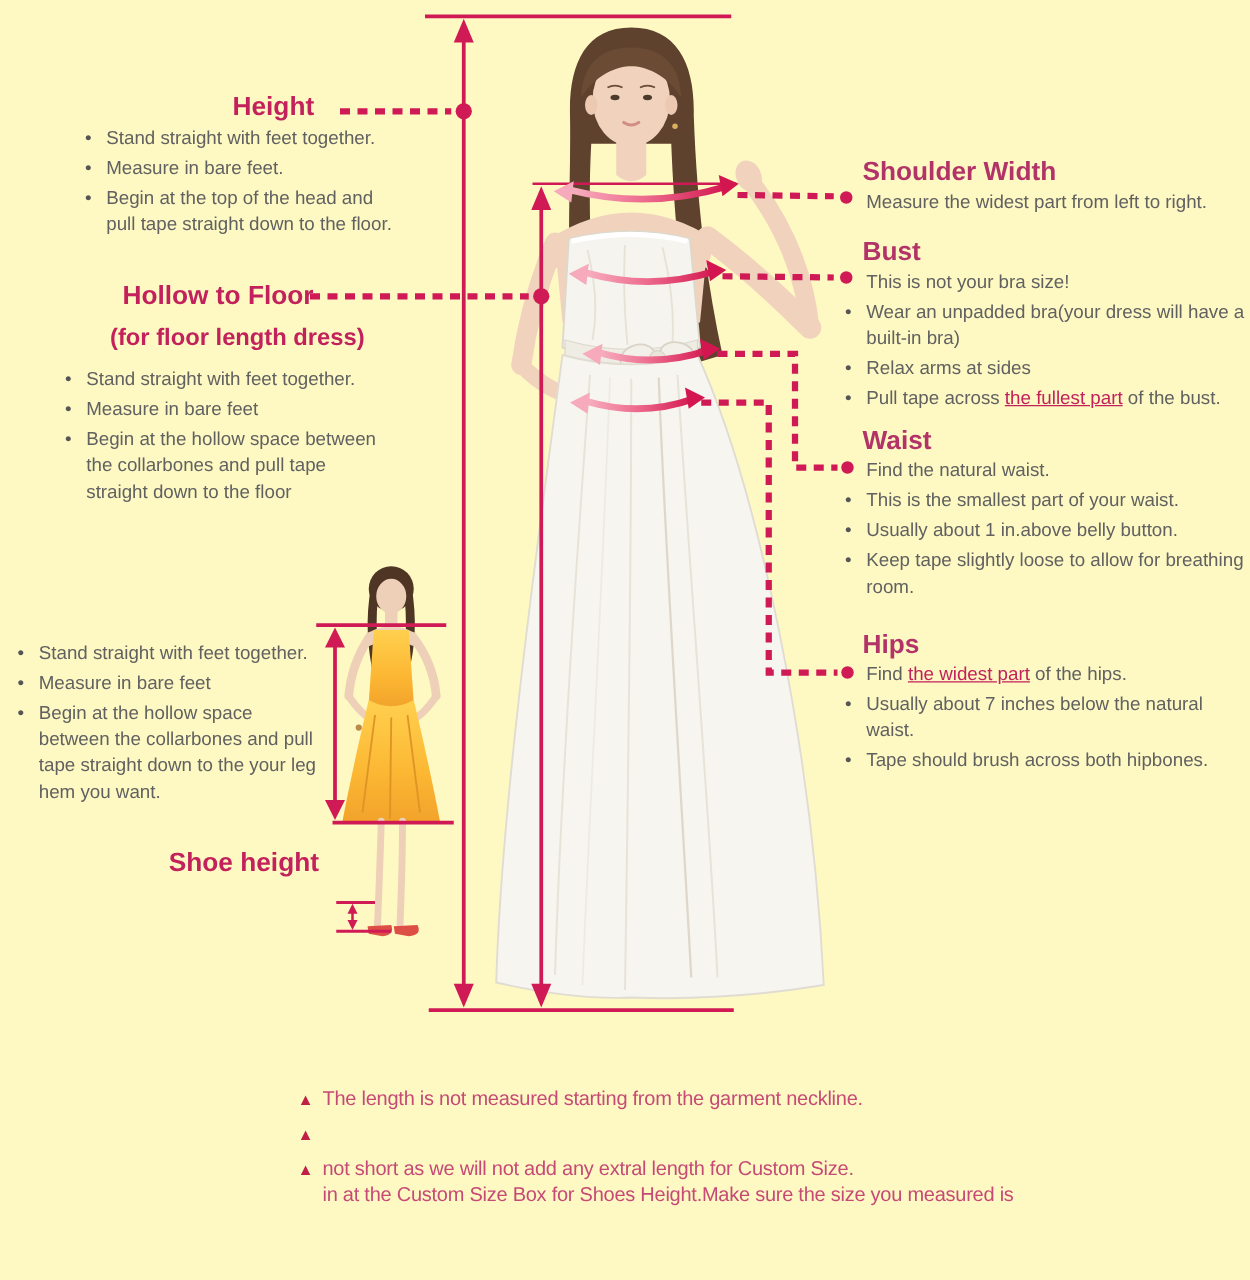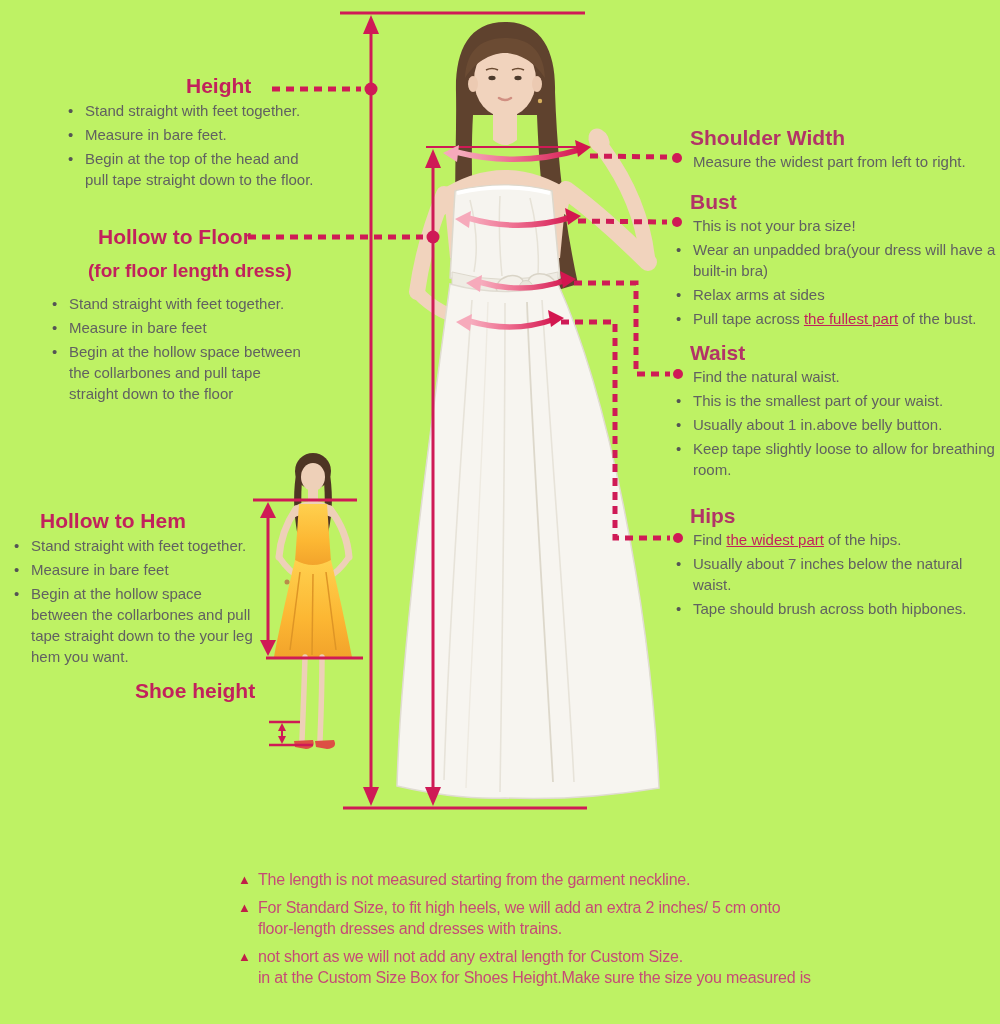--- a/index.html
+++ b/index.html
@@ -1,16 +1,16 @@
 <!DOCTYPE html>
 <html><head>
 <meta charset="utf-8">
 <style>
   html,body{margin:0;padding:0;background:#fff;}
-  .stage{position:relative;width:1000px;height:1024px;background:#bef264;overflow:hidden;
+  .stage{position:relative;width:1000px;height:1024px;background:#fef9c3;overflow:hidden;
          font-family:"Liberation Sans",sans-serif;}
   .overlay{position:absolute;left:0;top:0;width:1000px;height:1024px;pointer-events:none;}
   .sec{position:absolute;}
   .sec h2{margin:0;font-size:21px;line-height:23px;font-weight:bold;color:#c2215c;}
   .sec.right h2{color:#b23367;line-height:22px;}
   .sec .subtitle{margin:14px;font-size:19px;line-height:17px;font-weight:bold;color:#c2215c;}
   .sec ul{list-style:none;margin:3px 0 0 0;padding:0;}
   .sec.right ul{margin-top:2px;}
   .sec li{position:relative;padding-left:17px;margin:0 0 3px 0;
           font-size:15px;line-height:21px;color:#616161;}
@@ -190,21 +190,20 @@
     <h2 style="margin-left:46px;">Hollow to Floor</h2>
     <p class="subtitle" style="margin-left:36px;">(for floor length dress)</p>
     <ul>
       <li>Stand straight with feet together.</li>
       <li>Measure in bare feet</li>
       <li>Begin at the hollow space between the collarbones and pull tape straight down to the floor</li>
     </ul>
   </section>
 
   <section class="sec" style="left:14px;top:509px;width:246px;">
-    <h2 style="margin-left:26px;">Hollow to Hem</h2>
     <ul>
       <li>Stand straight with feet together.</li>
       <li>Measure in bare feet</li>
       <li>Begin at the hollow space between the collarbones and pull tape straight down to the your leg hem  you want.</li>
     </ul>
   </section>
 
   <div class="shoe-label">Shoe height</div>
 
   <section class="sec right" style="left:690px;top:127px;width:312px;">
@@ -245,24 +244,20 @@
 
   <div class="notes">
     <div class="note">
       <span class="tri">▲</span>
       <div class="txt">
         <span>The length is not measured starting from the garment neckline.</span>
       </div>
     </div>
     <div class="note">
       <span class="tri">▲</span>
-      <div class="txt">
-        <span>For Standard Size, to fit high heels, we will add an extra 2 inches/ 5  cm onto</span>
-        <span>floor-length dresses and dresses with trains.</span>
-      </div>
     </div>
     <div class="note">
       <span class="tri">▲</span>
       <div class="txt">
         <span>not short as we will not add any extral length for Custom Size.</span>
         <span>in at the Custom Size Box for Shoes Height.Make sure the size you measured is</span>
       </div>
     </div>
   </div>
 

